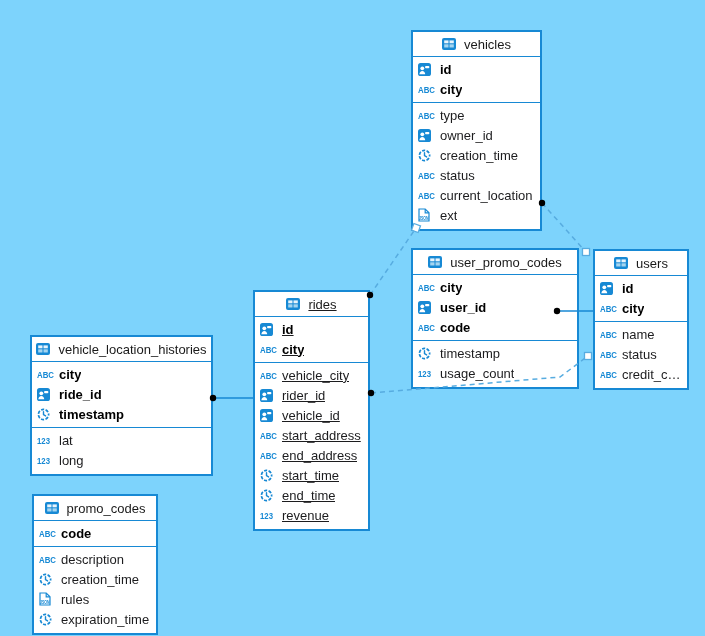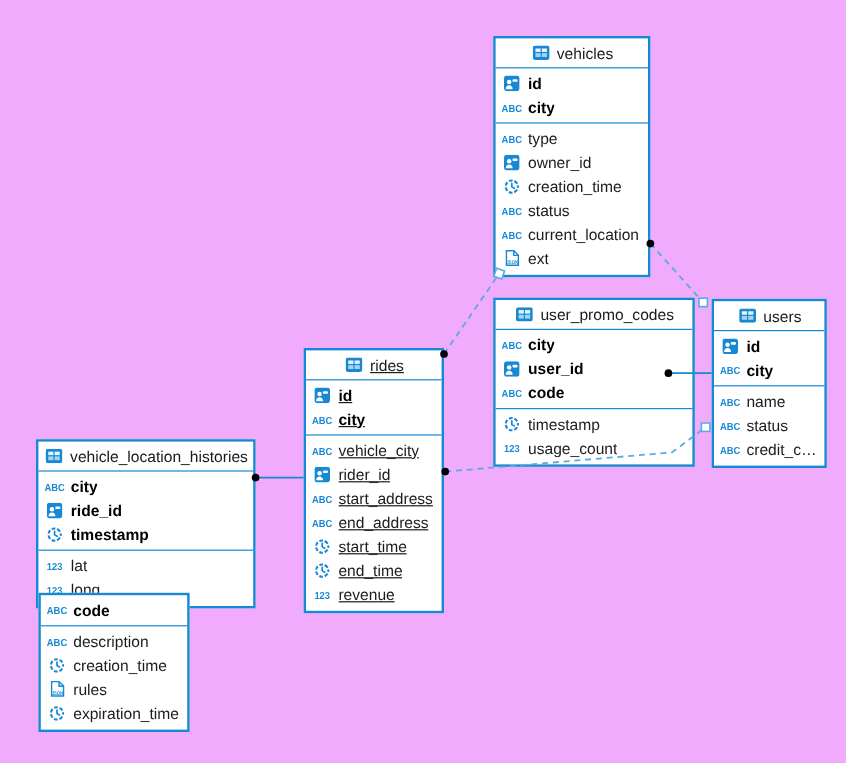--- a/index.html
+++ b/index.html
@@ -1,33 +1,33 @@
 <!DOCTYPE html>
 <html style="--blue: #1789d4; --text: #1c1c1e;"><head>
 <meta charset="utf-8">
 <style>
   html,body{margin:0;padding:0;background:#ffffff;}
   body{font-family:"Liberation Sans","DejaVu Sans",sans-serif;}
-  #canvas{position:relative;width:705px;height:636px;background:#f0abfc;overflow:hidden;}
+  #canvas{position:relative;width:705px;height:636px;background:#7dd3fc;overflow:hidden;}
   .relations{position:absolute;left:0;top:0;pointer-events:none;z-index:5;}
   .entity{
     position:absolute;box-sizing:border-box;background:#fff;
     border:2px solid var(--blue,#1789d4);z-index:2;
     color:var(--text,#1c1c1e);font-size:13px;
   }
   .entity-header{
     height:24px;display:flex;align-items:center;justify-content:center;gap:5px;
     border-bottom:1.5px solid var(--blue,#1789d4);
   }
   .entity-title{font-weight:400;color:#1a1a1a;}
   .section-keys{padding:2px 0 3px;border-bottom:1.5px solid var(--blue,#1789d4);}
   .section-cols{padding:2px 0 4px;}
   .row{display:flex;align-items:center;gap:5px;height:20px;padding:0 6px 0 5px;white-space:nowrap;}
   .section-keys .row .row-label{font-weight:700;color:#000;}
-  .icon{display:inline-flex;align-items:center;justify-content:center;
+  .icon{display:inline-flex;align-items:center;justify-content:flex-start;
         width:17px;flex:0 0 17px;color:var(--blue,#1789d4);}
   .icon svg{display:block;}
   .row-label{overflow:hidden;text-overflow:ellipsis;text-align:right;}
 </style>
 </head>
 <body>
 
 <div id="canvas">
   <svg class="relations" width="705" height="636" viewBox="0 0 705 636">
       <polyline points="213,398 253,398" fill="none" stroke="#1789d4" stroke-width="1.5"></polyline>
@@ -307,20 +307,31 @@
               <rect width="13" height="13" rx="2.6" fill="currentColor"></rect>
               <rect x="7.1" y="3" width="4.2" height="2.2" rx="0.8" fill="#fff"></rect>
               <circle cx="4.3" cy="5.3" r="1.9" fill="#fff"></circle>
               <path d="M1.4 11.3c0-2 1.3-3.3 2.9-3.3s2.9 1.3 2.9 3.3z" fill="#fff"></path>
             </svg>
           </span>
     <span class="row-label">rider_id</span>
   </div>
         <div class="row">
     <span class="icon">
+            <svg width="13" height="13" viewBox="0 0 13 13">
+              <rect width="13" height="13" rx="2.6" fill="currentColor"></rect>
+              <rect x="7.1" y="3" width="4.2" height="2.2" rx="0.8" fill="#fff"></rect>
+              <circle cx="4.3" cy="5.3" r="1.9" fill="#fff"></circle>
+              <path d="M1.4 11.3c0-2 1.3-3.3 2.9-3.3s2.9 1.3 2.9 3.3z" fill="#fff"></path>
+            </svg>
+          </span>
+    <span class="row-label">vehicle_id</span>
+  </div>
+        <div class="row">
+    <span class="icon">
             <svg width="17" height="11" viewBox="0 0 17 11">
               <text x="0" y="9" font-family="Liberation Sans,sans-serif" font-size="8.5" font-weight="bold" fill="currentColor" textLength="17" lengthAdjust="spacingAndGlyphs">ABC</text>
             </svg>
           </span>
     <span class="row-label">start_address</span>
   </div>
         <div class="row">
     <span class="icon">
             <svg width="17" height="11" viewBox="0 0 17 11">
               <text x="0" y="9" font-family="Liberation Sans,sans-serif" font-size="8.5" font-weight="bold" fill="currentColor" textLength="17" lengthAdjust="spacingAndGlyphs">ABC</text>
@@ -349,21 +360,21 @@
         <div class="row">
     <span class="icon">
             <svg width="14" height="11" viewBox="0 0 14 11">
               <text x="0" y="9" font-family="Liberation Sans,sans-serif" font-size="8.5" font-weight="bold" fill="currentColor" textLength="13" lengthAdjust="spacingAndGlyphs">123</text>
             </svg>
           </span>
     <span class="row-label">revenue</span>
   </div>
       </div>
   </div>
-    <div class="entity" style="left: 30px; top: 335px; width: 183px; margin-top: 31px;">
+    <div class="entity" style="left: 30px; top: 335px; width: 183px;">
     <div class="entity-header">
       <span class="icon">
           <svg width="14" height="12" viewBox="0 0 14 12">
             <rect width="14" height="12" rx="2" fill="currentColor"></rect>
             <rect x="2.2" y="2.4" width="4.3" height="2.9" fill="#e8f4fc"></rect>
             <rect x="7.5" y="2.4" width="4.3" height="2.9" fill="#e8f4fc"></rect>
             <rect x="2.2" y="6.3" width="4.3" height="3.2" fill="#a5d5f0"></rect>
             <rect x="7.5" y="6.3" width="4.3" height="3.2" fill="#a5d5f0"></rect>
           </svg>
         </span>
@@ -412,20 +423,32 @@
     <span class="icon">
             <svg width="14" height="11" viewBox="0 0 14 11">
               <text x="0" y="9" font-family="Liberation Sans,sans-serif" font-size="8.5" font-weight="bold" fill="currentColor" textLength="13" lengthAdjust="spacingAndGlyphs">123</text>
             </svg>
           </span>
     <span class="row-label">long</span>
   </div>
       </div>
   </div>
     <div class="entity" style="left: 32px; top: 494px; width: 126px;">
+    <div class="entity-header">
+      <span class="icon">
+          <svg width="14" height="12" viewBox="0 0 14 12">
+            <rect width="14" height="12" rx="2" fill="currentColor"></rect>
+            <rect x="2.2" y="2.4" width="4.3" height="2.9" fill="#e8f4fc"></rect>
+            <rect x="7.5" y="2.4" width="4.3" height="2.9" fill="#e8f4fc"></rect>
+            <rect x="2.2" y="6.3" width="4.3" height="3.2" fill="#a5d5f0"></rect>
+            <rect x="7.5" y="6.3" width="4.3" height="3.2" fill="#a5d5f0"></rect>
+          </svg>
+        </span>
+      <span class="entity-title">promo_codes</span>
+    </div>
     <div class="section-keys">
         <div class="row">
     <span class="icon">
             <svg width="17" height="11" viewBox="0 0 17 11">
               <text x="0" y="9" font-family="Liberation Sans,sans-serif" font-size="8.5" font-weight="bold" fill="currentColor" textLength="17" lengthAdjust="spacingAndGlyphs">ABC</text>
             </svg>
           </span>
     <span class="row-label">code</span>
   </div>
       </div>

